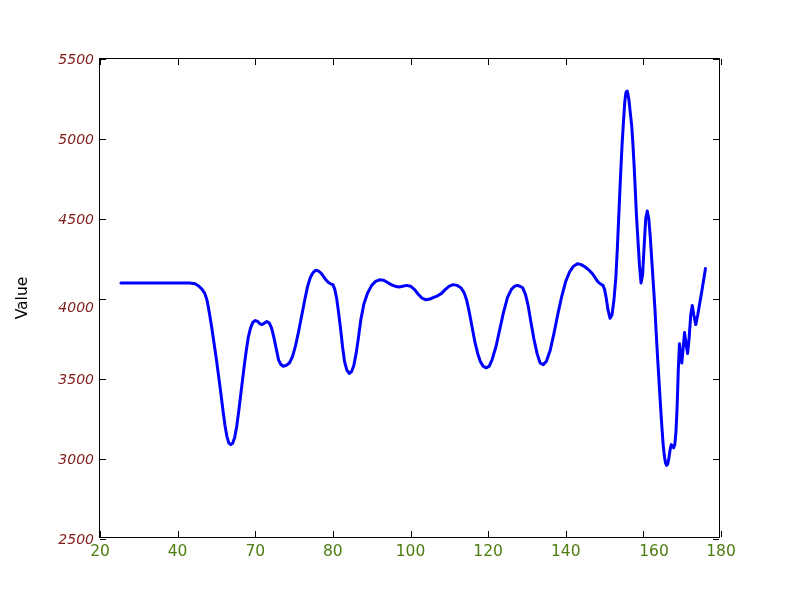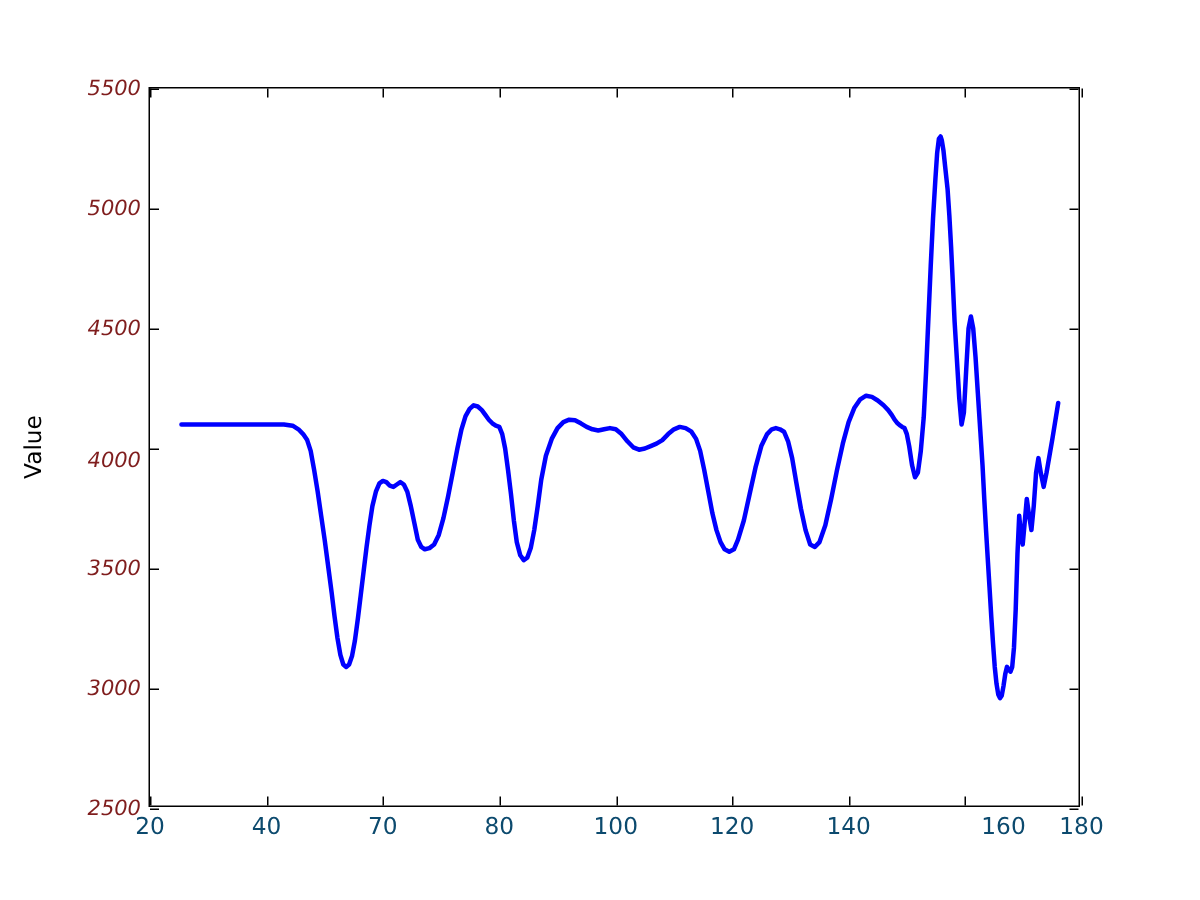--- a/index.html
+++ b/index.html
@@ -83,21 +83,21 @@
     color: #7f1d1d;
     white-space: nowrap;
     font-style: italic;
   }
   .xtick-label {
     position: absolute;
     top: 100%;
     margin-top: 5px;
     transform: translateX(-50%);
     font-size: 15.5px;
-    color: #0c4a6e;
+    color: #4d7c0f;
     white-space: nowrap;
   }
   
   #xlabel {
     position: absolute;
     left: 99px;
     top: 561px;
     width: 621px;
     text-align: center;
     font-size: 15.5px;
@@ -162,21 +162,21 @@
       <div class="xtick top" style="left: 310.5px;"></div>
       <div class="xtick-label" style="left: 310.5px;">100</div>
       <div class="xtick" style="left: 388.125px;"></div>
       <div class="xtick top" style="left: 388.125px;"></div>
       <div class="xtick-label" style="left: 388.125px;">120</div>
       <div class="xtick" style="left: 465.75px;"></div>
       <div class="xtick top" style="left: 465.75px;"></div>
       <div class="xtick-label" style="left: 465.75px;">140</div>
       <div class="xtick" style="left: 543.375px;"></div>
       <div class="xtick top" style="left: 543.375px;"></div>
-      <div class="xtick-label" style="left: 569px;">160</div>
+      <div class="xtick-label" style="left: 554px;">160</div>
       <div class="xtick" style="left: 621px;"></div>
       <div class="xtick top" style="left: 621px;"></div>
       <div class="xtick-label" style="left: 621px;">180</div>
     </div>
 
   <div id="ylabel">Value</div>
 
 </div>
 
 </body></html>

